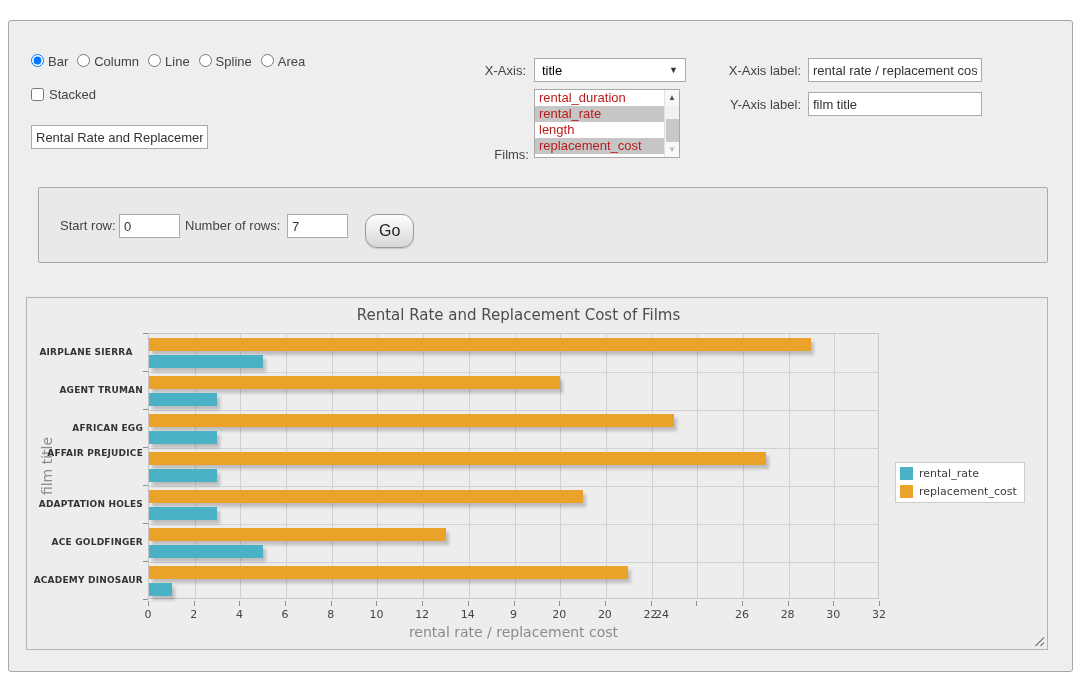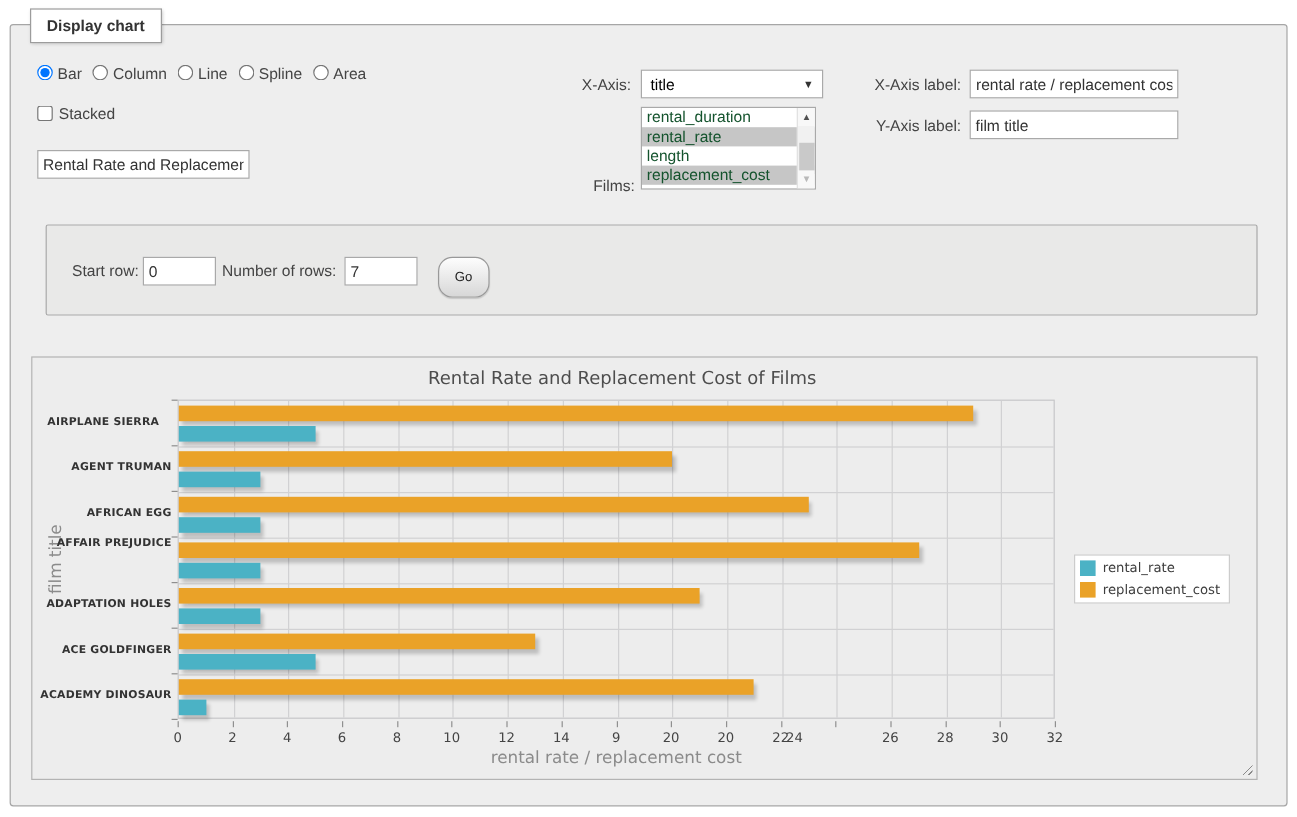--- a/index.html
+++ b/index.html
@@ -33,40 +33,40 @@
 
   
   .select-box { position:absolute; left:525px; top:37px; width:152px; height:24px; background:#fff;
                 border:1px solid #a9a9a9; display:flex; align-items:center; justify-content:space-between;
                 padding:0 7px; color:#000; cursor:default; }
   .select-arrow { font-size:9px; color:#333; }
 
   
   .series-list { position:absolute; left:525px; top:68px; width:146px; height:69px; background:#fff;
                  border:1px solid #a9a9a9; overflow:hidden; }
-  .series-option { height:16px; line-height:16px; padding-left:4px; color:#14532d; white-space:nowrap; }
+  .series-option { height:16px; line-height:16px; padding-left:4px; color:#b91c1c; white-space:nowrap; }
   .series-option.selected { background:#c6c6c6; }
   .scrollbar { position:absolute; right:0; top:0; width:15px; height:100%; background:#f1f1f1; border-left:1px solid #e2e2e2; }
   .sb-btn { position:absolute; left:0; width:100%; height:15px; background:#f8f8f8; display:flex;
             align-items:center; justify-content:center; font-size:8px; color:#505050; }
   .sb-btn.up { top:0; }
   .sb-btn.down { bottom:0; color:#b9b9b9; }
   .sb-thumb { position:absolute; left:1px; top:29px; width:13px; height:26px; background:#c9c9c9; }
 
   
   .inner-fieldset { position:absolute; left:29px; top:166px; width:1010px; height:76px;
                     background:#e9e9e8; border:1px solid #a9a9a9; border-radius:2px; }
   #startRowText { left:21px; top:30px; width:auto; }
   #numRowsText  { left:146px; top:30px; width:auto; }
   .small-input { position:absolute; top:26px; width:61px; height:24px; border:1px solid #a9a9a9;
                  background:#fff; font-family:inherit; font-size:13px; color:#333; padding:0 4px; }
   #startRowInput { left:80px; }
   #numRowsInput  { left:248px; }
   .go-btn { position:absolute; left:326px; top:26px; height:23px; padding:16px 13px; border:1px solid #999;
-            border-radius:12px; background:linear-gradient(#fdfdfd,#d7d7d7); color:#222; font-size:11px;
+            border-radius:12px; background:linear-gradient(#fdfdfd,#d7d7d7); color:#222; font-size:16px;
             display:flex; align-items:center; cursor:pointer; box-shadow:0 1px 1px rgba(0,0,0,0.15); }
 
   
   .chart-container { position:absolute; left:17px; top:276px; width:1022px; height:353px;
                      background:#ededed; border:1px solid #b3b3b3; }
   .chart-font { font-family:"DejaVu Sans", sans-serif; }
   .chart-title { position:absolute; left:121px; top:8px; width:741px; text-align:center;
                  font-size:15px; color:#4d4d4d; }
   .plot { position:absolute; left:121px; top:35px; width:731px; height:266px; border:1px solid #c6c6c8; }
   .gl-v { position:absolute; top:0; bottom:0; width:1px; background:#d1d1d3; }
@@ -86,21 +86,20 @@
   .legend-row { display:flex; align-items:center; gap:6px; font-size:11px; color:#3d3d3d; white-space:nowrap; }
   .legend-swatch { width:13px; height:13px; flex:0 0 13px; }
   .resize-grip { position:absolute; right:3px; bottom:3px; width:12px; height:12px;
                  background:repeating-linear-gradient(135deg,#8a8a8a 0 1px,transparent 1px 3.5px);
                  clip-path:polygon(100% 0,100% 100%,0 100%); cursor:se-resize; }
 </style>
 </head>
 <body>
 
 <div class="fieldset">
-  <div class="legend-tab">Display chart</div>
 
   <div class="radio-row" id="chartTypes">
       <label>
         <input type="radio" name="chartType" checked="" style="">
         <span>Bar</span>
       </label>
       <label>
         <input type="radio" name="chartType" style="">
         <span>Column</span>
       </label>

